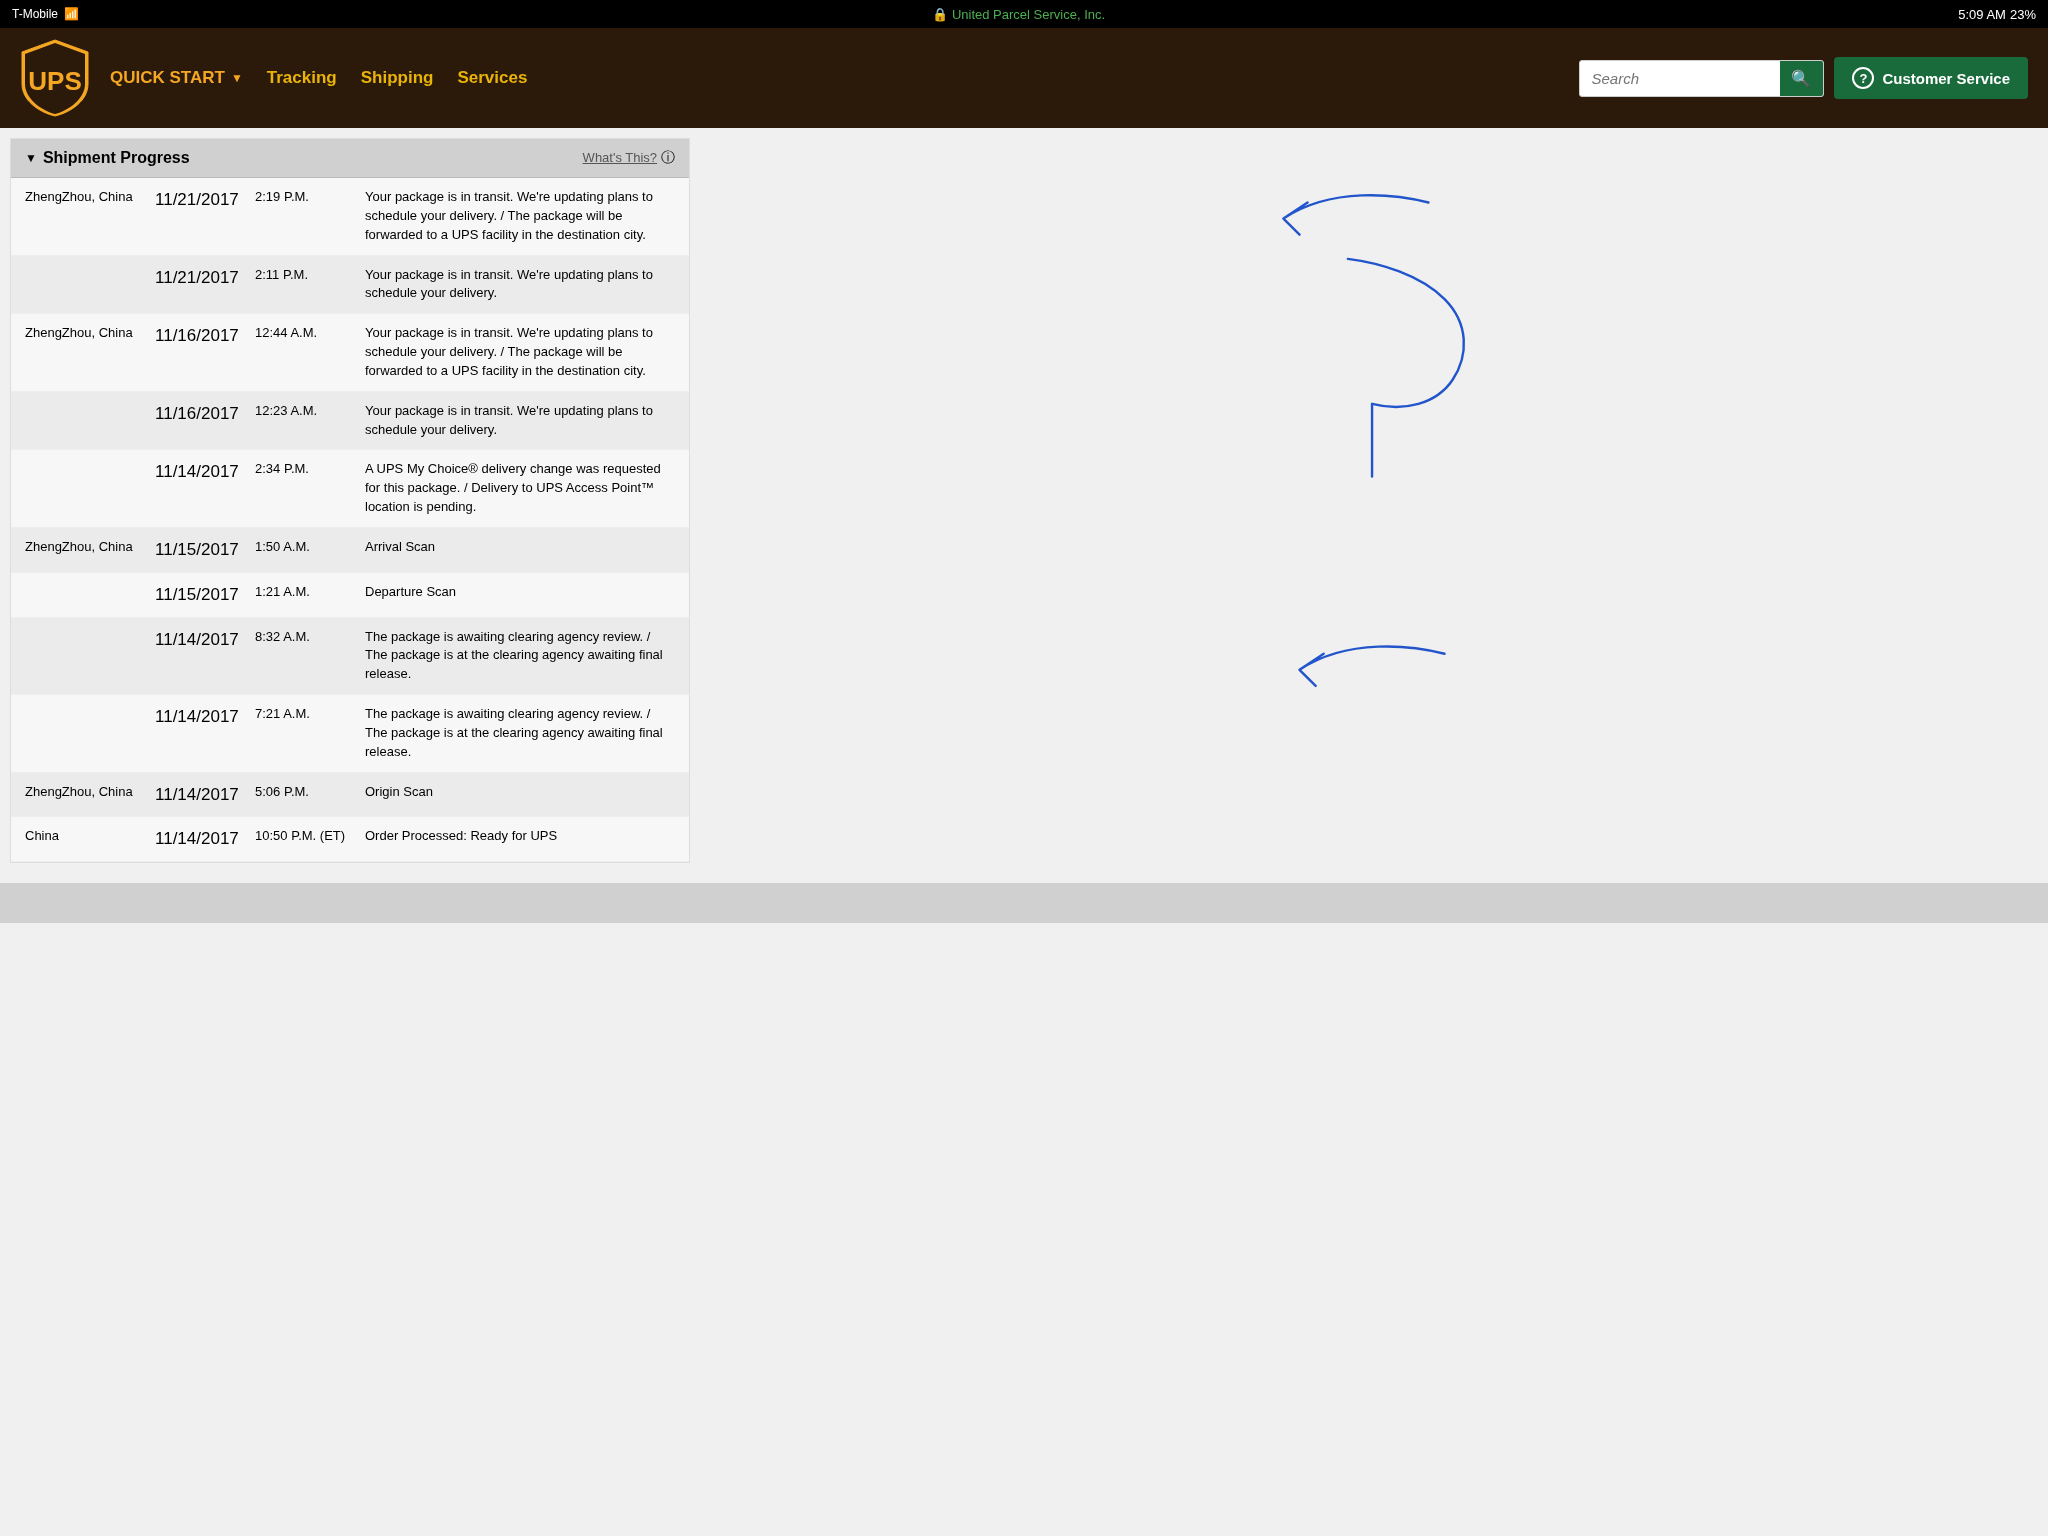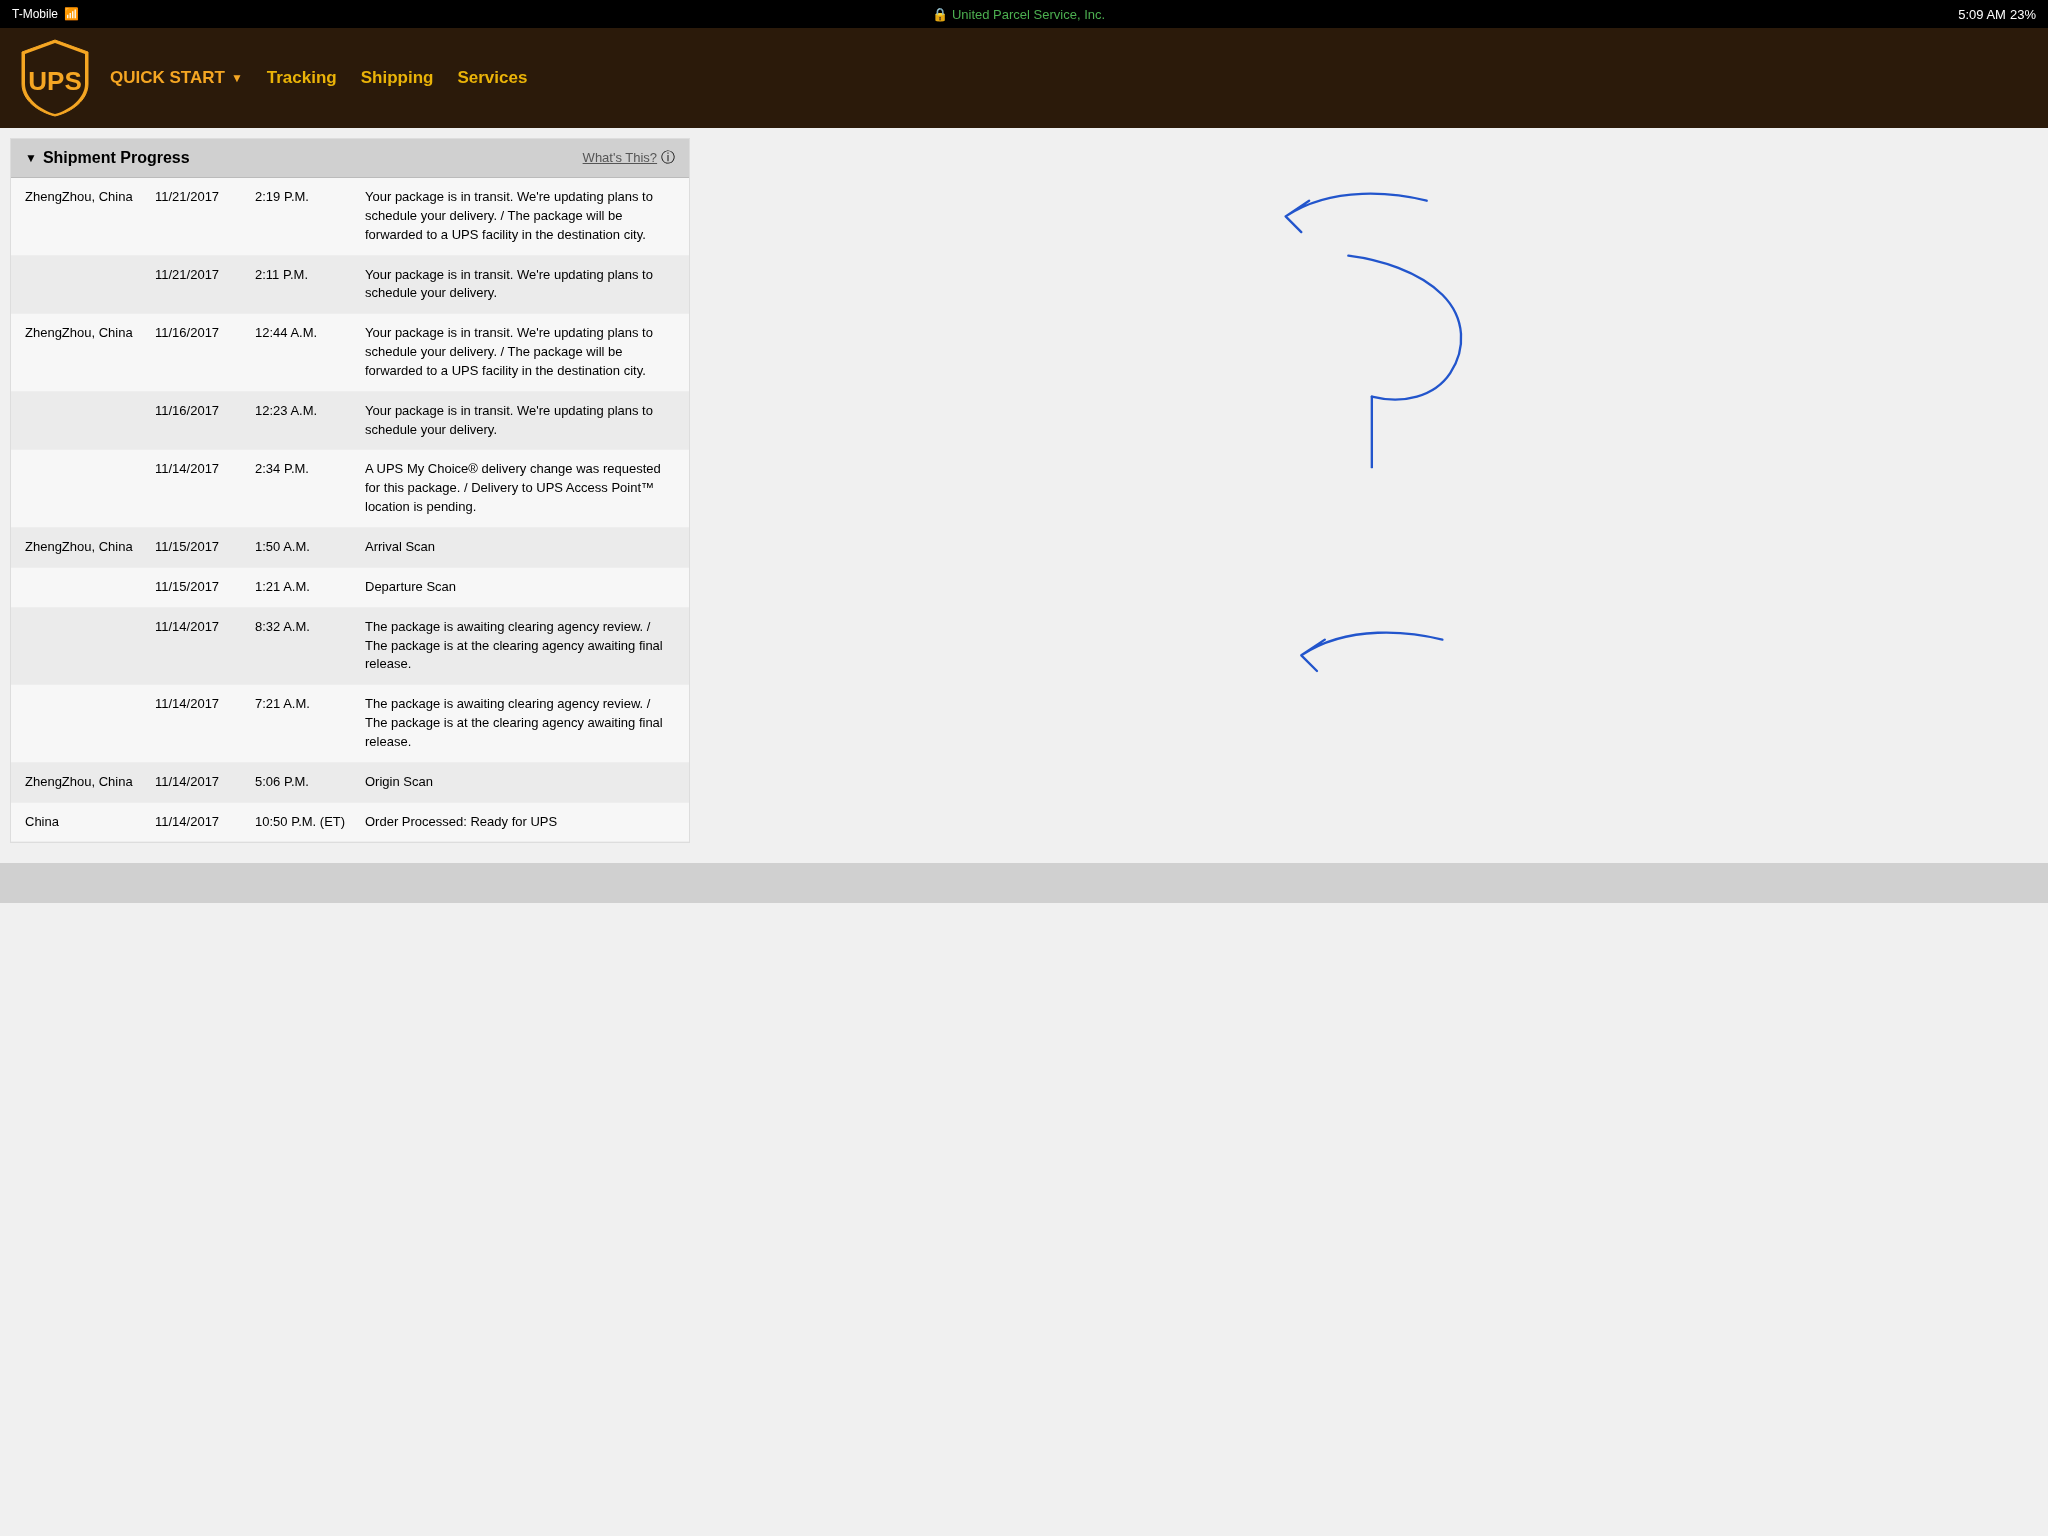--- a/index.html
+++ b/index.html
@@ -165,21 +165,21 @@
       padding: 8px 10px;
       border-bottom: 1px solid #eee;
       font-size: 13px;
       line-height: 1.4;
     }
     .table-row:nth-child(odd) { background: #f7f7f7; }
     .table-row:nth-child(even) { background: #fff; }
     .table-row.shaded { background: #ebebeb; }
     .cell { padding: 2px 4px; }
     .location-cell { font-size: 13px; }
-    .date-cell { font-size: 13px; }
+    .date-cell { font-size: 17px; }
     .time-cell { font-size: 13px; }
     .activity-cell { font-size: 13px; line-height: 1.45; }
 
     
     .drawing-area {
       flex: 1;
       position: relative;
       min-height: 700px;
     }
     .drawing-svg {
@@ -231,20 +231,32 @@
       <span>Tracking</span>
     </a>
     <a class="nav-link">
       <span>Shipping</span>
     </a>
     <a class="nav-link">
       <span>Services</span>
     </a>
   </div>
 
+  <div class="header-right">
+    <div class="search-box">
+      <input class="search-input" type="text" placeholder="Search" style="">
+      <button class="search-btn">
+        <span>🔍</span>
+      </button>
+    </div>
+    <button class="customer-service-btn">
+      <div class="cs-icon">?</div>
+      <span>Customer Service</span>
+    </button>
+  </div>
 </div>
 
 <div class="main-content">
 
   <div class="tracking-section">
 
     <div class="shipment-progress-header">
       <div class="shipment-progress-title">
         <span class="triangle-down">▼</span>
         <span>Shipment Progress</span>

